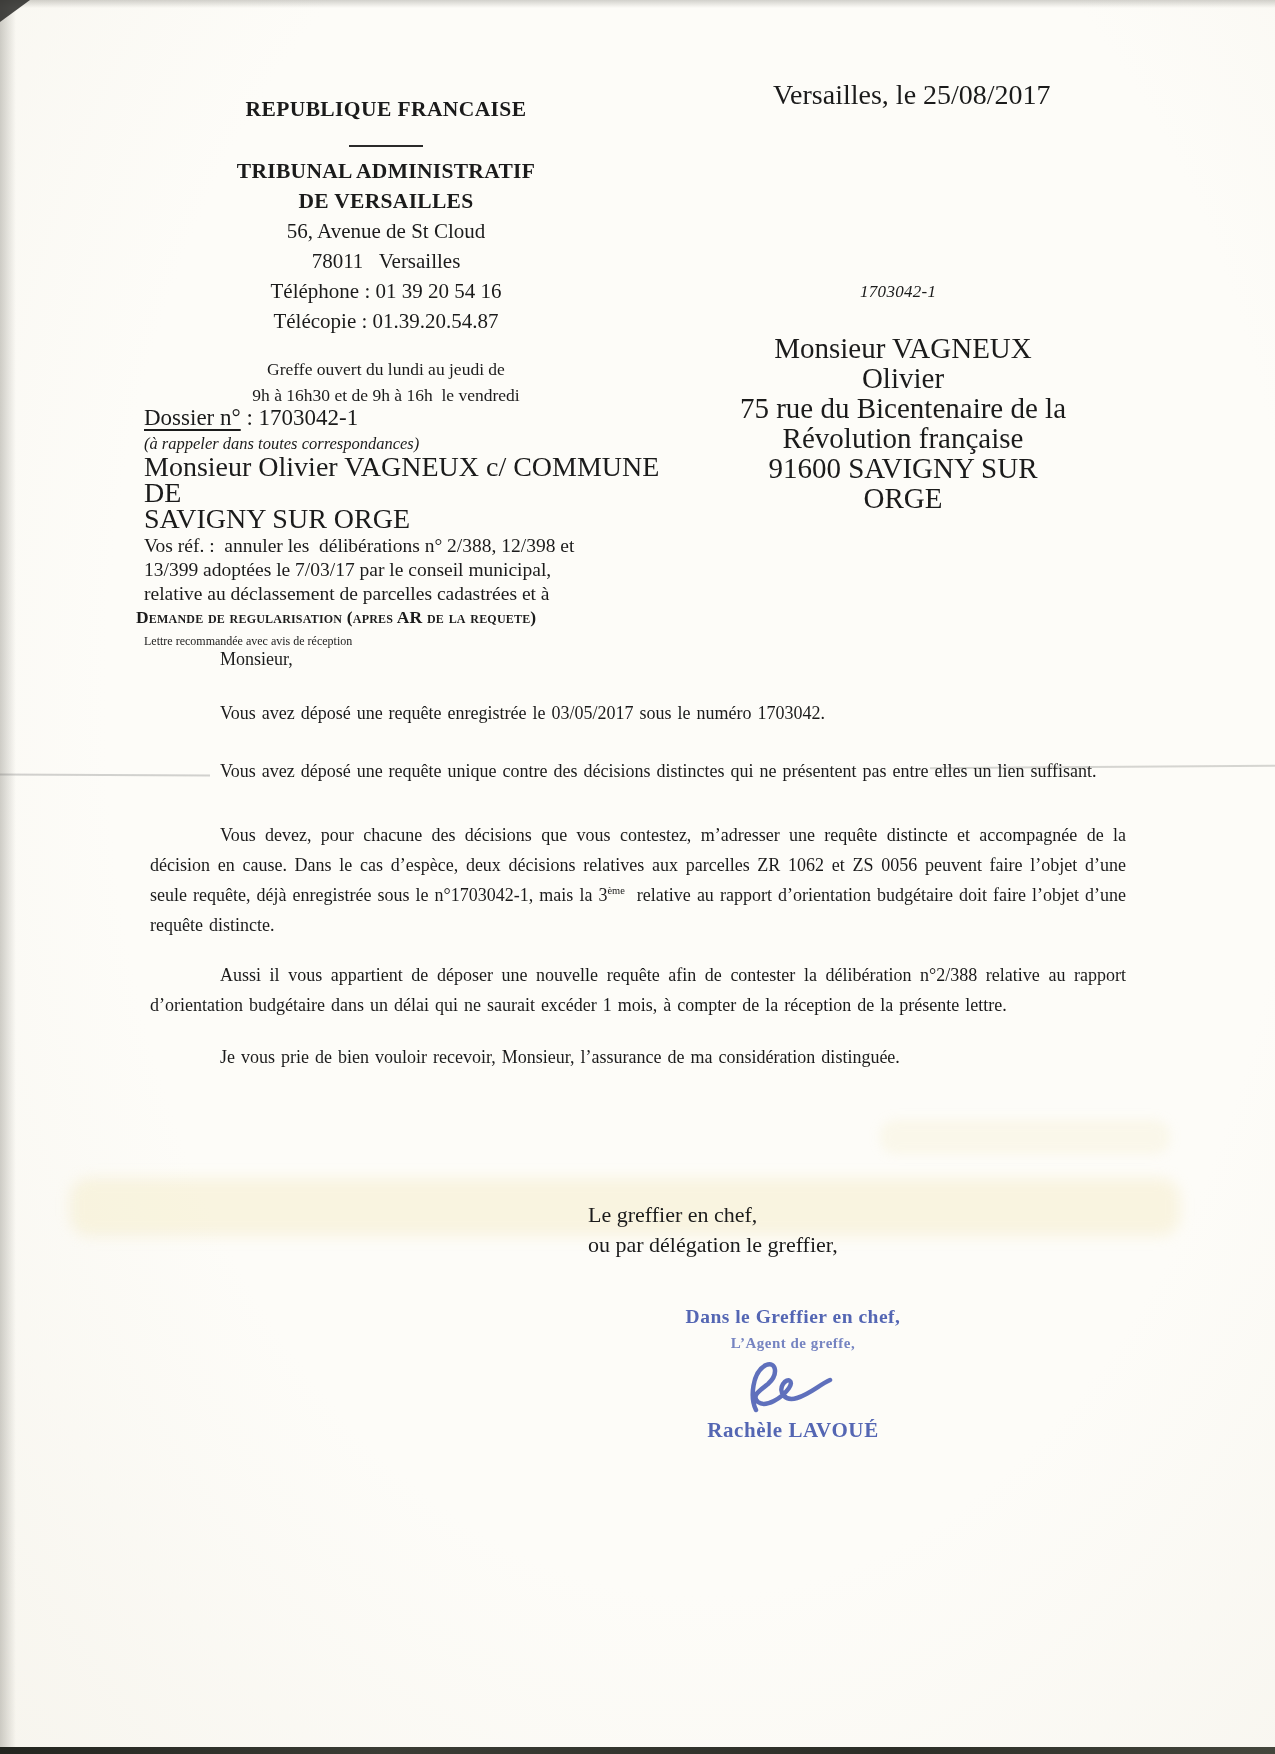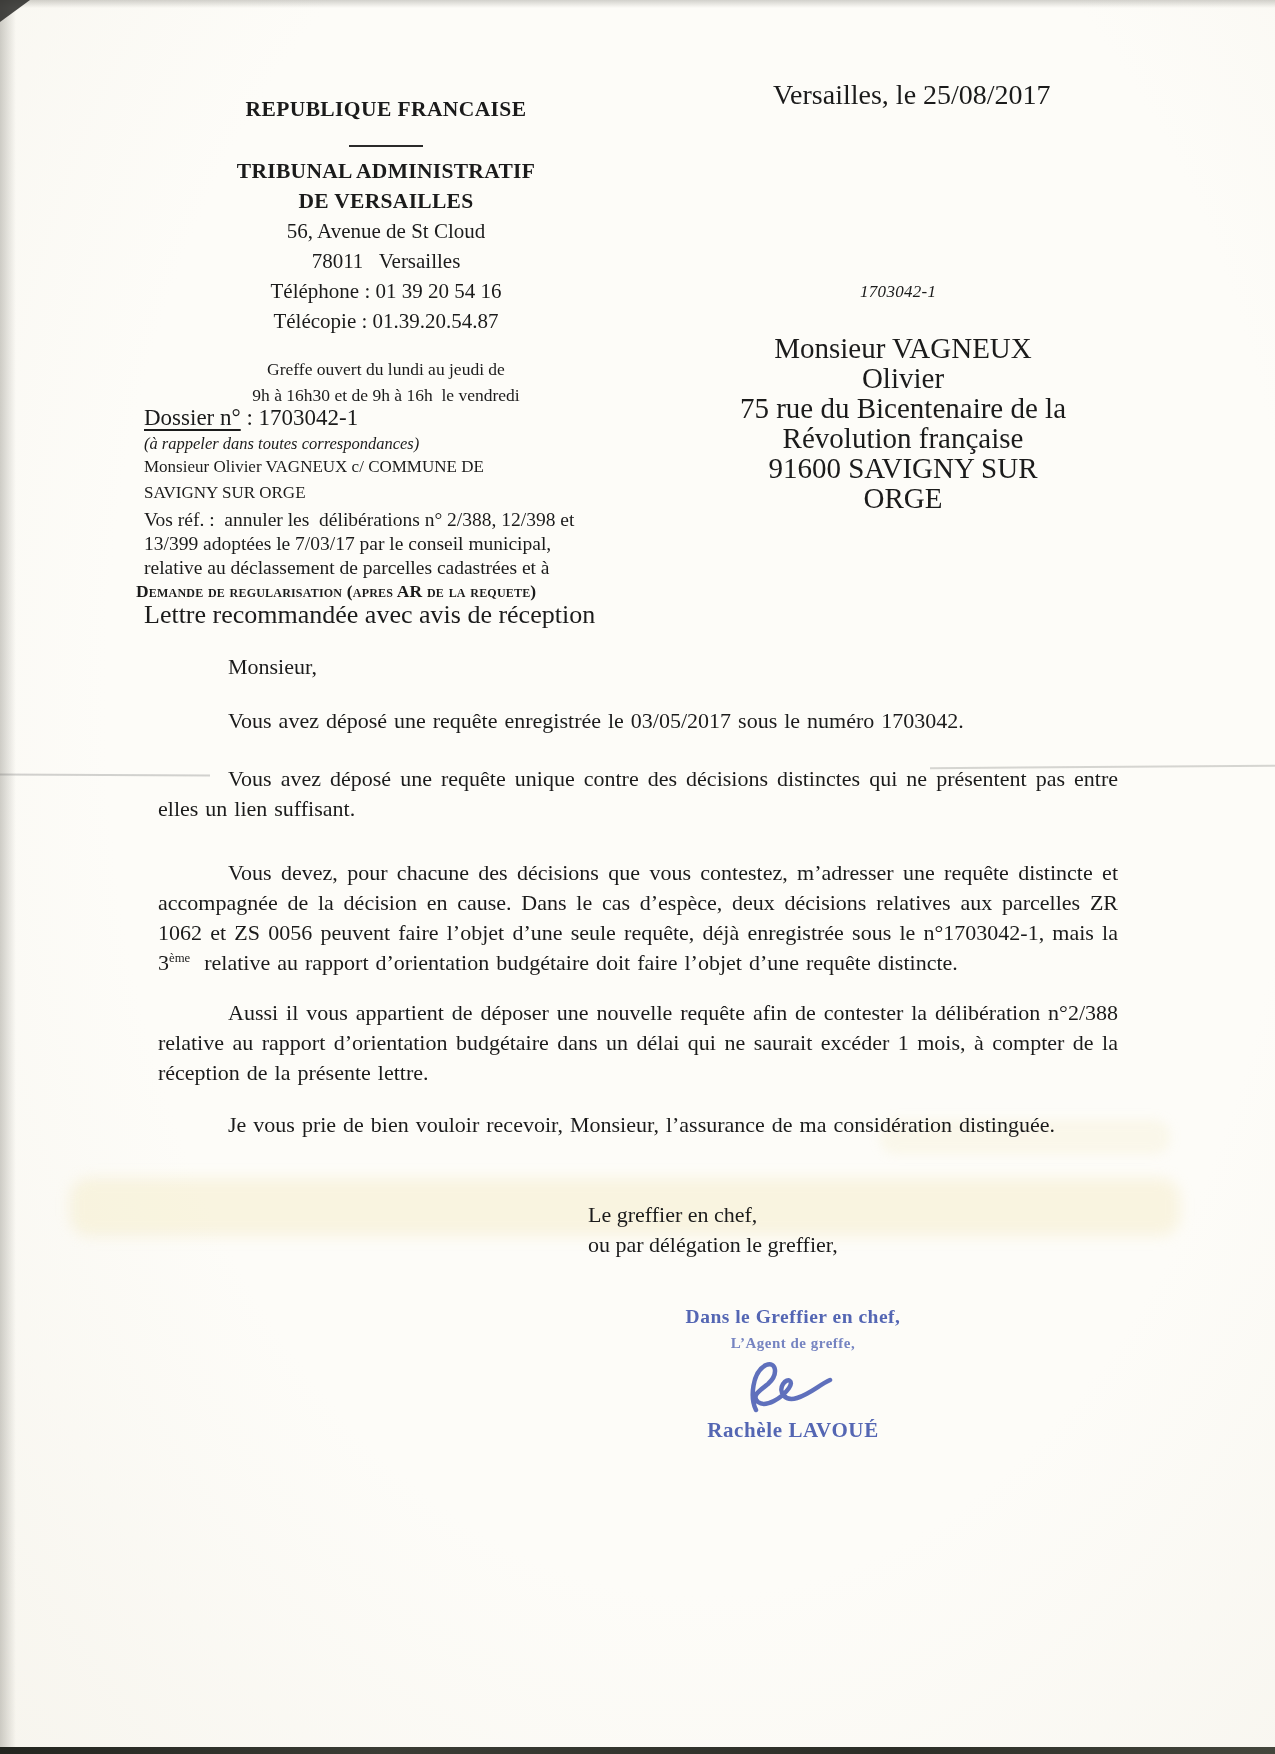--- a/index.html
+++ b/index.html
@@ -46,30 +46,30 @@
   .dateline{position:absolute;left:773px;top:79px;font-size:28px;}
   .case-ref{position:absolute;left:860px;top:282px;font-size:17px;font-style:italic;letter-spacing:.3px;}
   .recipient{position:absolute;left:735px;top:333px;width:336px;text-align:center;
     font-size:29px;line-height:30px;}
 
   
   .dossier{position:absolute;left:144px;top:403px;width:520px;}
   .dossier .dline{font-size:23px;line-height:30px;}
   .dossier .dline .ulab{text-decoration:underline;text-underline-offset:4px;}
   .dossier .note{font-size:16.5px;font-style:italic;line-height:21px;}
-  .dossier .parties{font-size:17px;line-height:26px;}
+  .dossier .parties{font-size:28px;line-height:26px;}
   .dossier .refs{font-size:19.5px;line-height:24px;margin-top:2px;}
   .dossier .subject{font-size:17.5px;font-weight:bold;font-variant:small-caps;
     letter-spacing:.2px;line-height:23px;margin-left:-8px;}
-  .dossier .delivery{font-size:26px;line-height:24px;}
+  .dossier .delivery{font-size:12px;line-height:24px;}
 
   
   .letter-body{position:absolute;left:142px;top:636px;width:992px;}
   .letter-body p{
-    margin:16px;font-size:22px;line-height:30px;
+    margin:8px;font-size:18px;line-height:30px;
     text-align:justify;text-indent:70px;word-spacing:1.5px;
   }
   .letter-body p.salutation{text-align:left;}
   .letter-body .sp24{margin-top:24px;}
   .letter-body .sp28{margin-top:28px;}
   .letter-body .sp34{margin-top:34px;}
   .letter-body .sp20{margin-top:20px;}
   .letter-body .sp22{margin-top:22px;}
   sup{font-size:.58em;line-height:0;}
 

